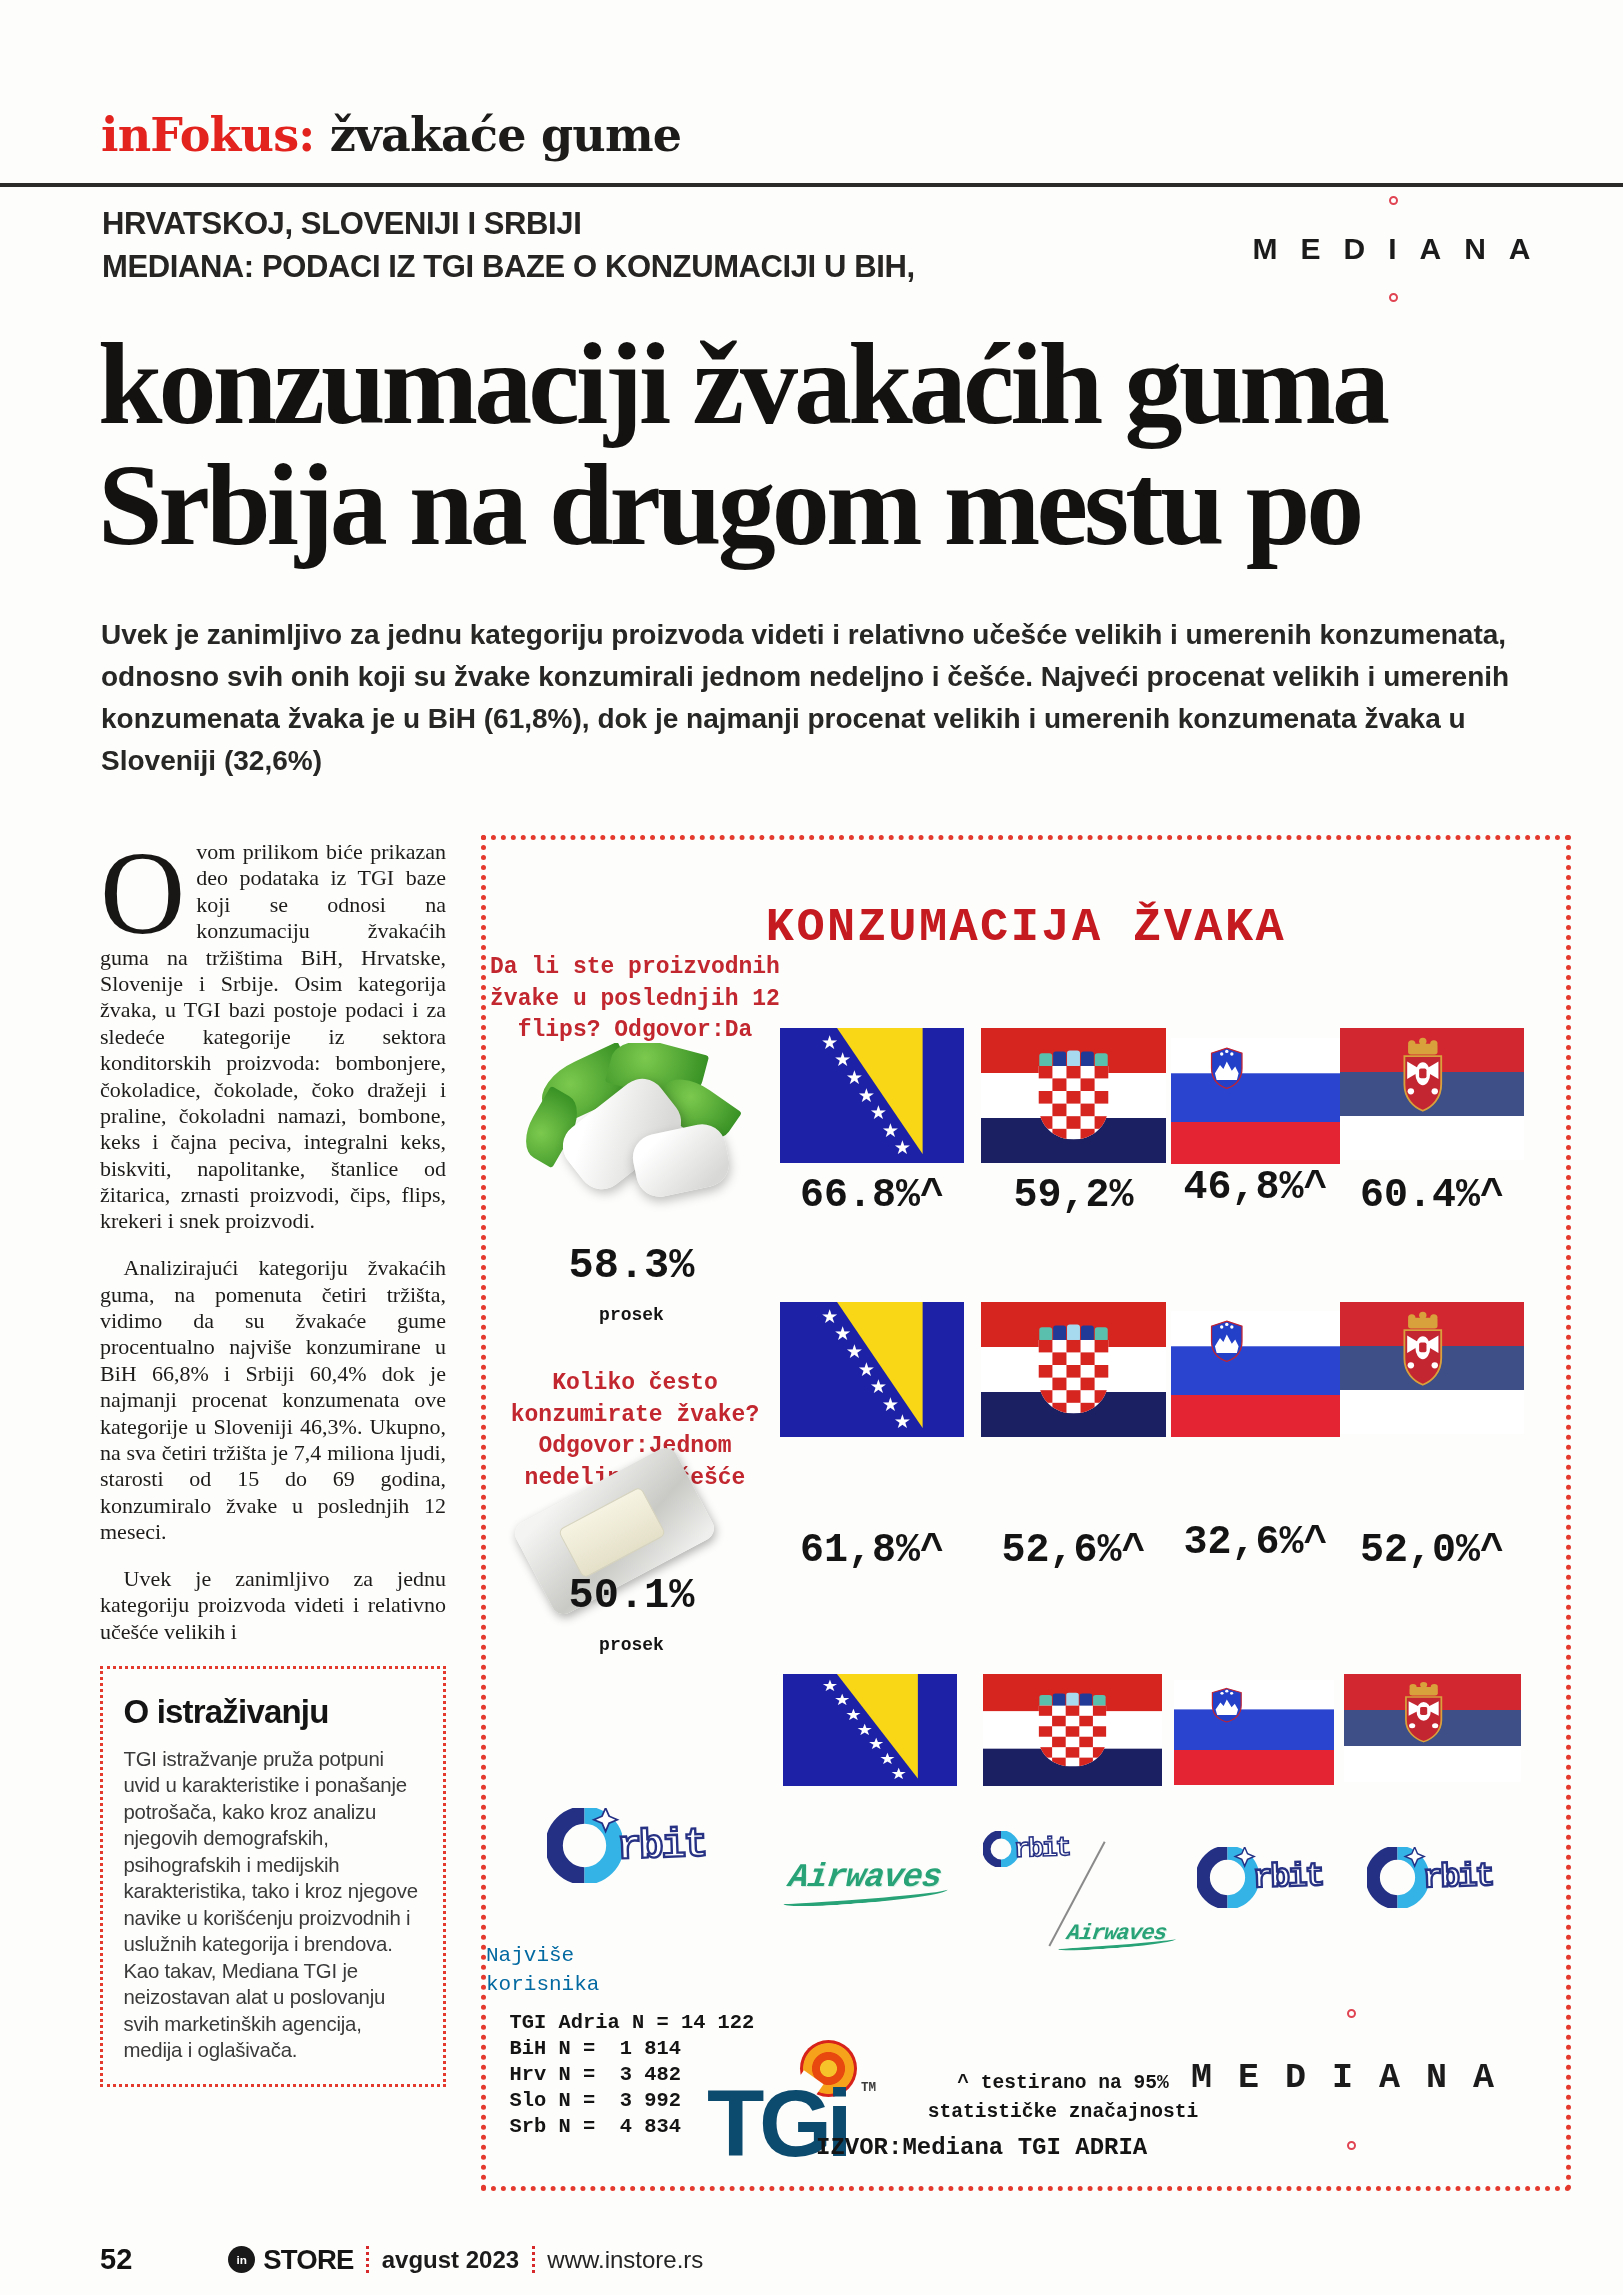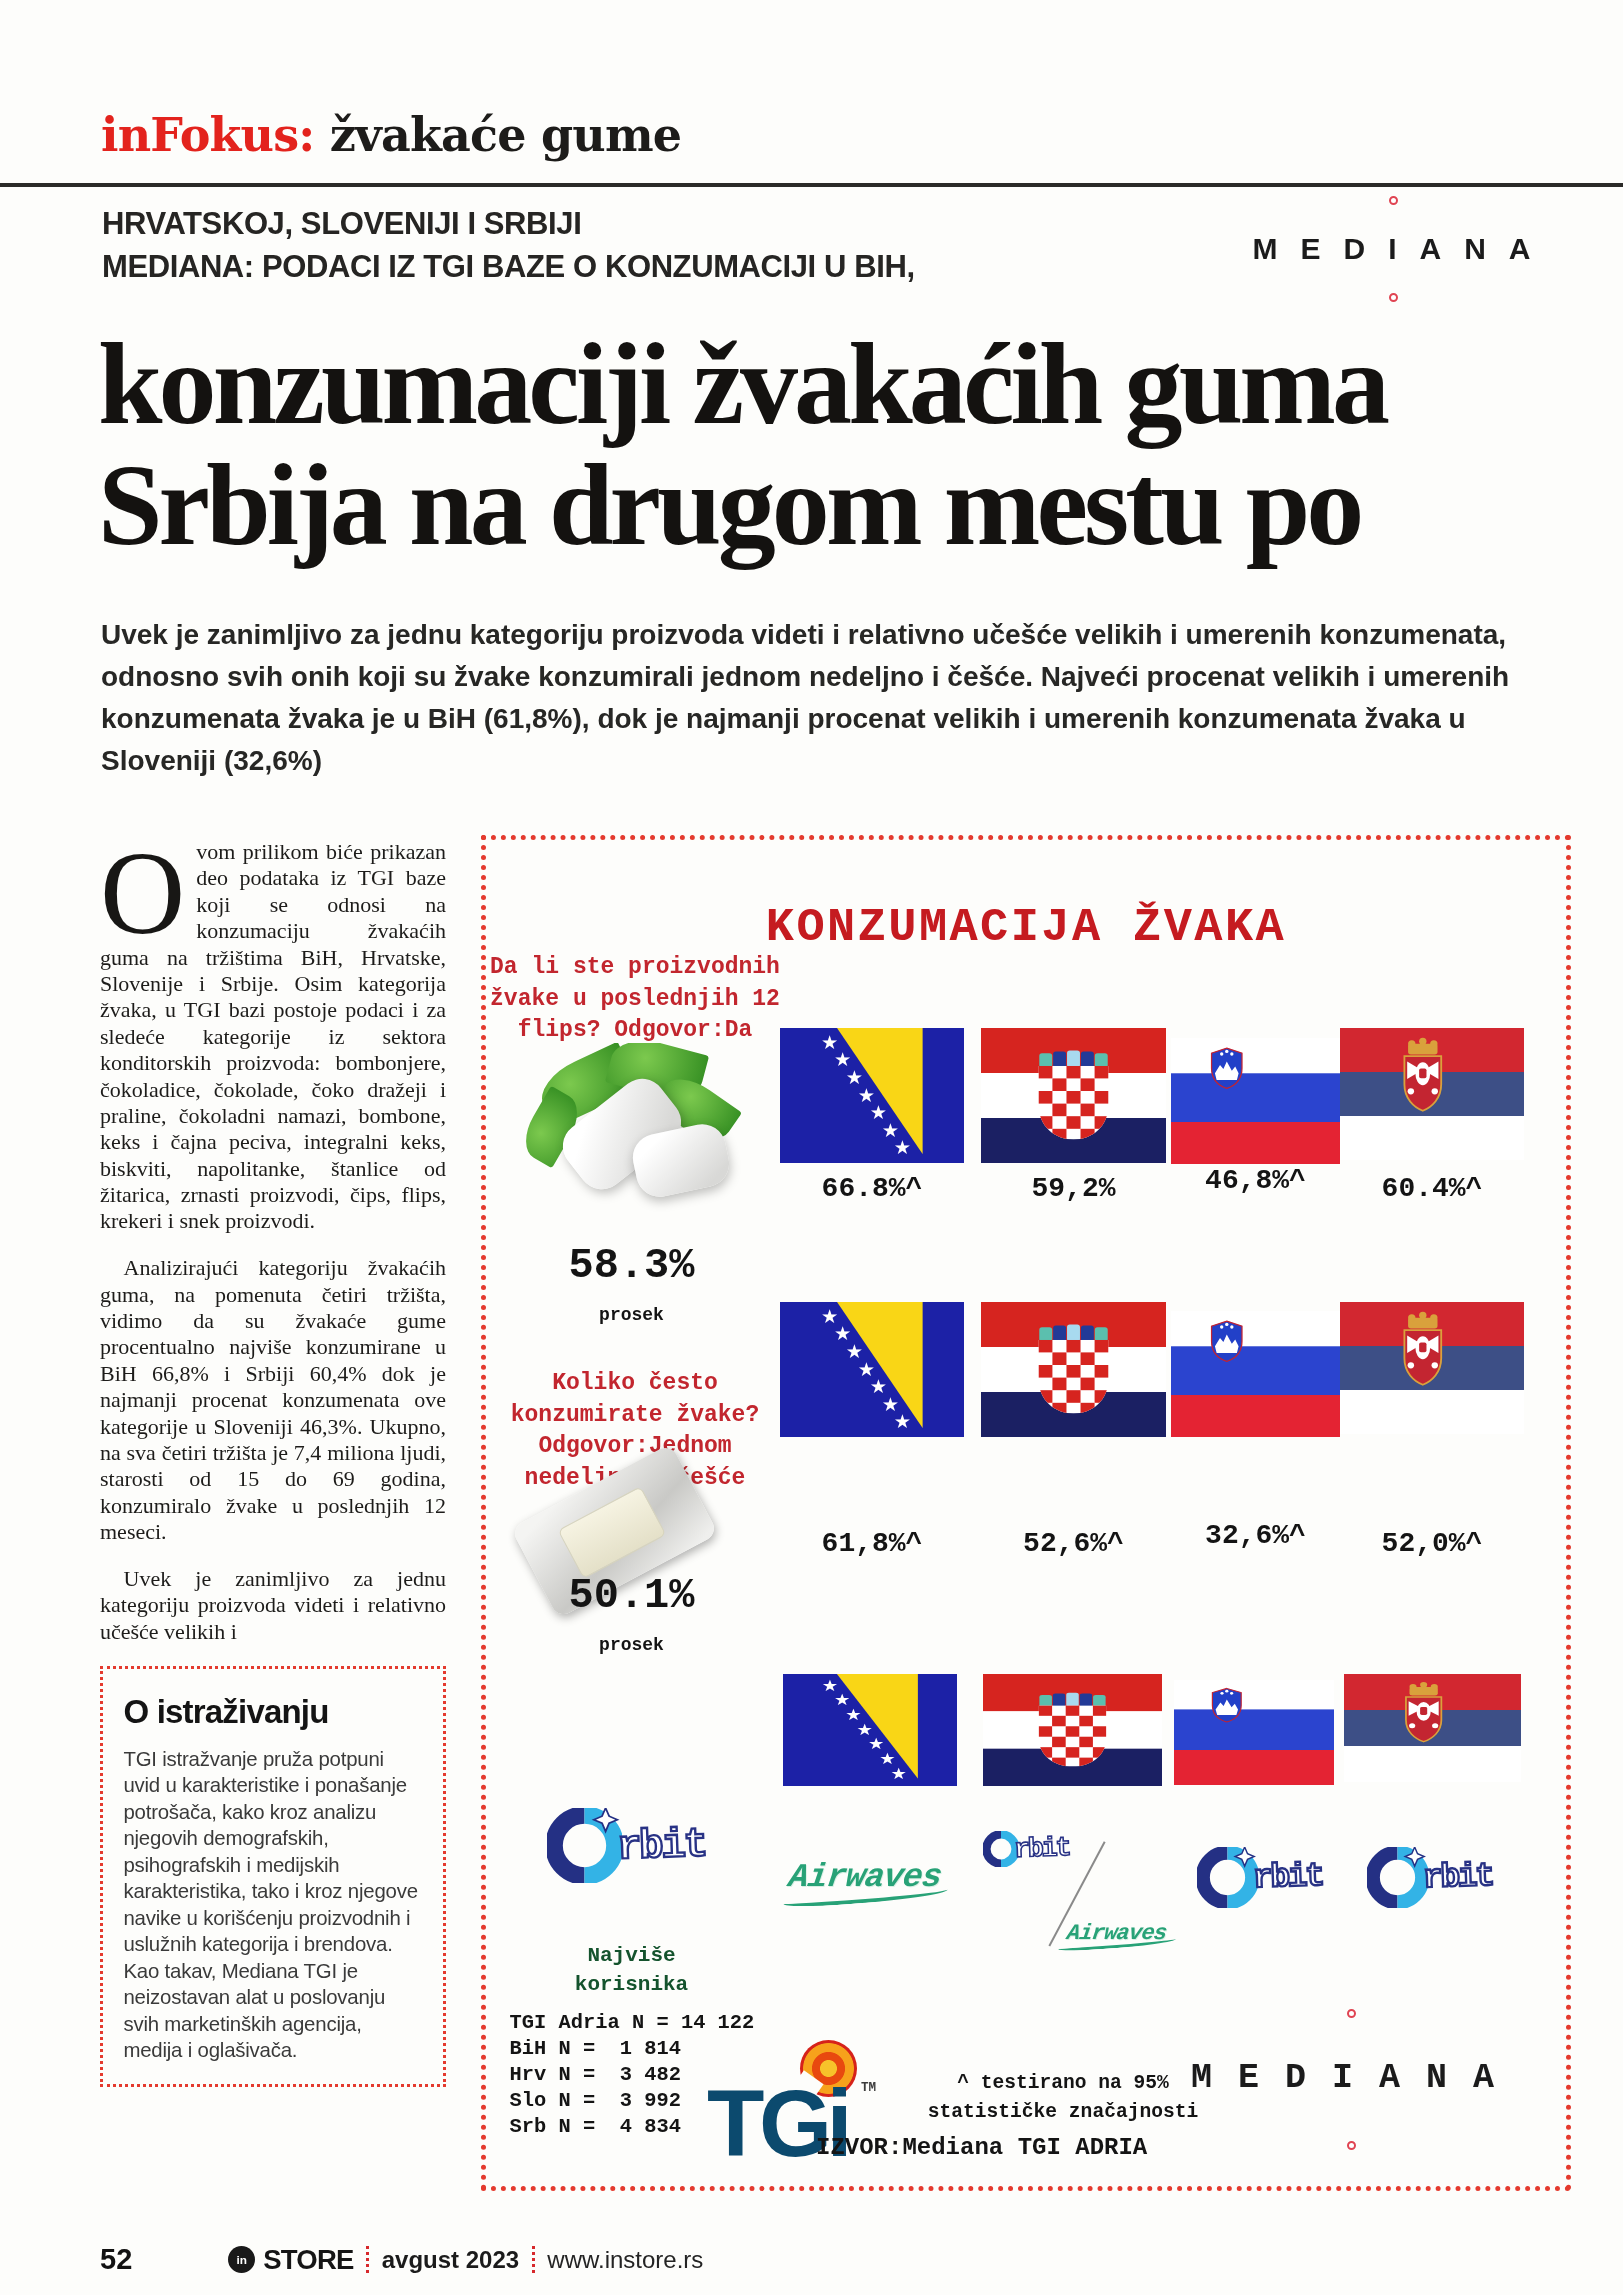--- a/index.html
+++ b/index.html
@@ -42,28 +42,28 @@
            font-family:"Liberation Sans", sans-serif; text-align:left; background:#fdfdfb; }
   .about h3 { font-size:33px; font-weight:bold; color:#141414; margin-bottom:14px; letter-spacing:-0.8px; }
   .about .abody { font-size:20.4px; line-height:1.3; color:#3a3a3a; letter-spacing:-0.2px; }
   
   .ig { position:absolute; left:481px; top:835px; width:1090px; height:1356px;
         border:5.5px dotted #e43a2e; font-family:"Liberation Mono", monospace; }
   .ig .abs { position:absolute; }
   .ig-title { top:61px; left:0; width:100%; text-align:center; font-weight:bold;
               font-size:47px; letter-spacing:2.4px; color:#c51b20; }
   .q { color:#c2262e; font-weight:bold; font-size:23px; line-height:1.38; text-align:center; }
-  .pct { font-weight:bold; font-size:28px; color:#141414; text-align:center; }
+  .pct { font-weight:bold; font-size:40px; color:#141414; text-align:center; }
   .avg { font-weight:bold; font-size:42px; color:#141414; text-align:center; }
   .avg-lab { font-weight:bold; font-size:18px; color:#141414; text-align:center; }
   .flag { position:absolute; display:block; }
   .samples div { font-weight:bold; font-size:20.4px; line-height:1.28; color:#141414; white-space:pre; }
   .note { font-weight:bold; font-size:19.6px; line-height:1.5; color:#141414; text-align:center; }
   .source { font-weight:bold; font-size:24px; color:#141414; white-space:nowrap; }
-  .best { font-weight:bold; font-size:21px; line-height:1.4; color:#14532d; text-align:center; }
+  .best { font-weight:normal; font-size:21px; line-height:1.4; color:#0369a1; }
   .mediana.bottom { left:685px; top:1169px; width:369px; height:149px; text-align:center; }
   .mediana.bottom .m-letters { font-size:35px; letter-spacing:26px; margin-top:49px; display:inline-block; }
   .mediana.bottom .m-dot.d1 { top:0; left:176px; }
   .mediana.bottom .m-dot.d2 { top:132px; left:176px; }
   
   .gum1 { overflow:hidden; }
   .leaf { position:absolute; width:94px; height:52px; border-radius:50% 3.1px 50% 3.1px;
           background:radial-gradient(circle at 35% 35%, #7cc94e, #2f8a1f); }
   .pad  { position:absolute; width:118px; height:72px; border-radius:23.6px;
           background:linear-gradient(145deg, #ffffff 20%, #d8d8d6 85%);

